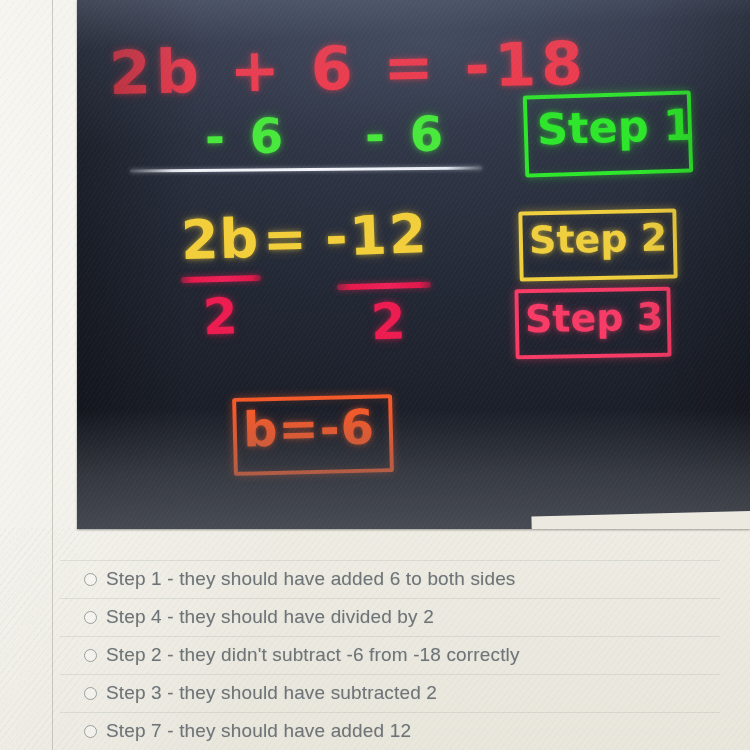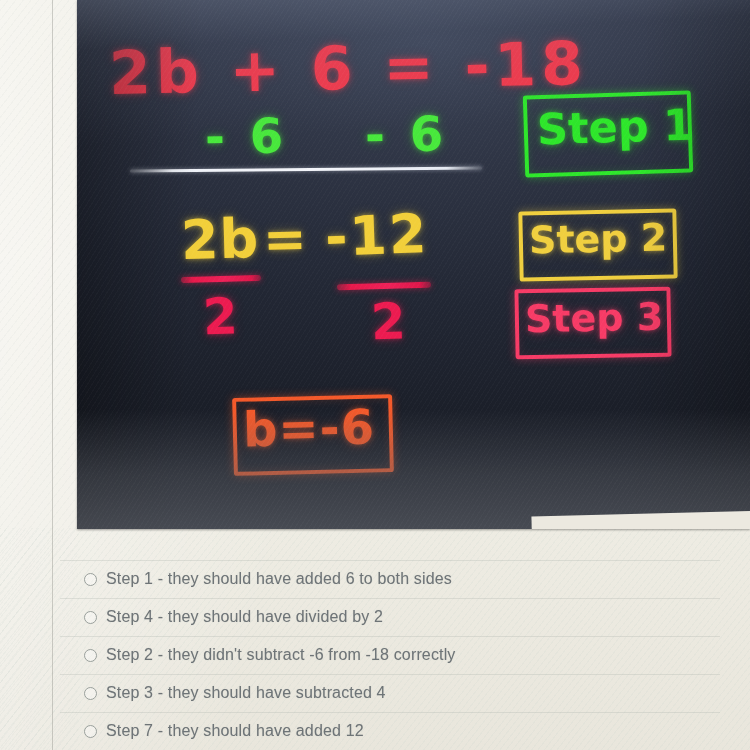--- a/index.html
+++ b/index.html
@@ -323,21 +323,21 @@
     width: 13px;
     height: 13px;
     border: 1.4px solid #9aa09c;
     border-radius: 50%;
     background: rgba(255,255,255,0.35);
     box-sizing: border-box;
   }
   .option-label {
     padding-left: 22px;
     font-family: "Liberation Sans", sans-serif;
-    font-size: 16px;
+    font-size: 19px;
     color: #6e7477;
     letter-spacing: 0.15px;
     white-space: nowrap;
     text-shadow: 0 0 1px rgba(120,126,128,0.25);
   }
 </style>
 </head>
 <body>
 
 <div id="page">
@@ -398,21 +398,21 @@
 
     <div class="option-row">
       <div class="option-sep"></div>
       <span class="radio"></span>
       <span class="option-label">Step 2 - they didn't subtract -6 from -18 correctly</span>
     </div>
 
     <div class="option-row">
       <div class="option-sep"></div>
       <span class="radio"></span>
-      <span class="option-label">Step 3 - they should have subtracted 4</span>
+      <span class="option-label">Step 3 - they should have subtracted 2</span>
     </div>
 
     <div class="option-row">
       <div class="option-sep"></div>
       <span class="radio"></span>
       <span class="option-label">Step 7 - they should have added 12</span>
     </div>
 
   </div>
 </div>

